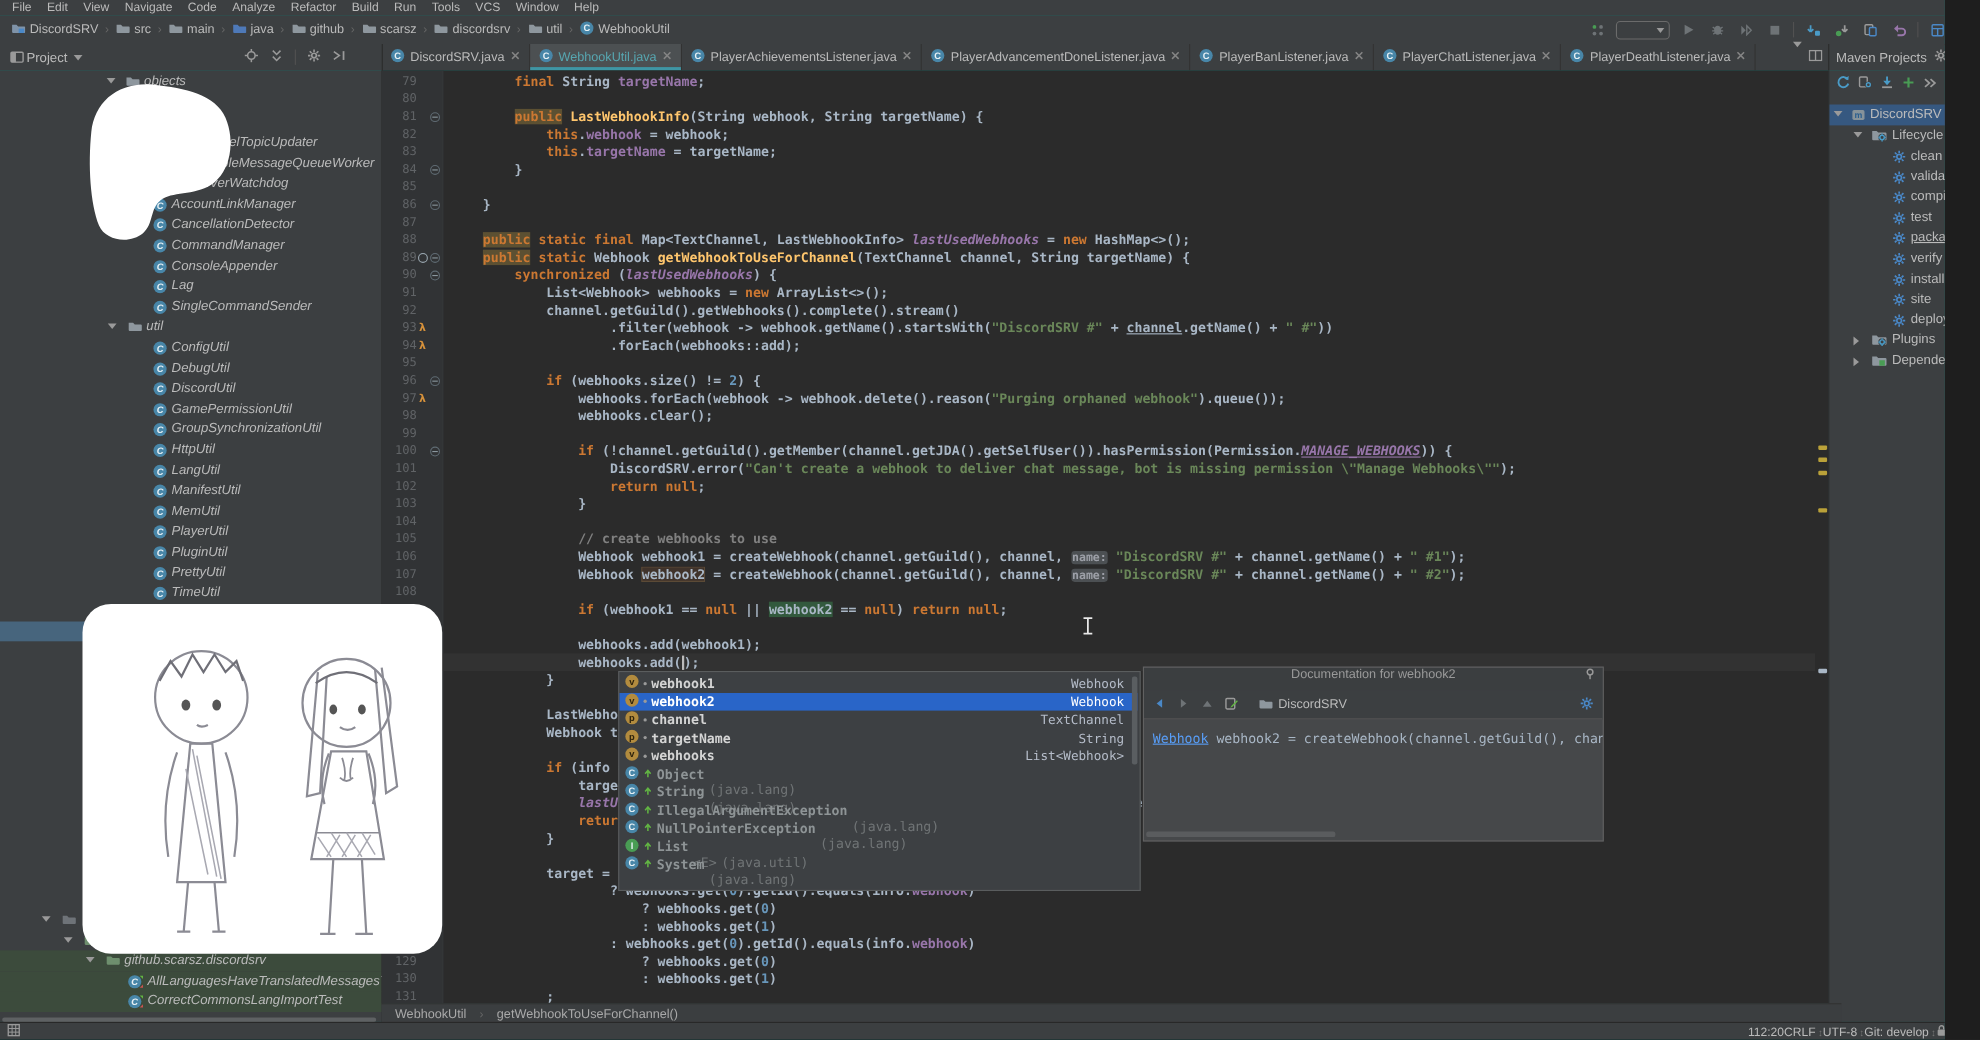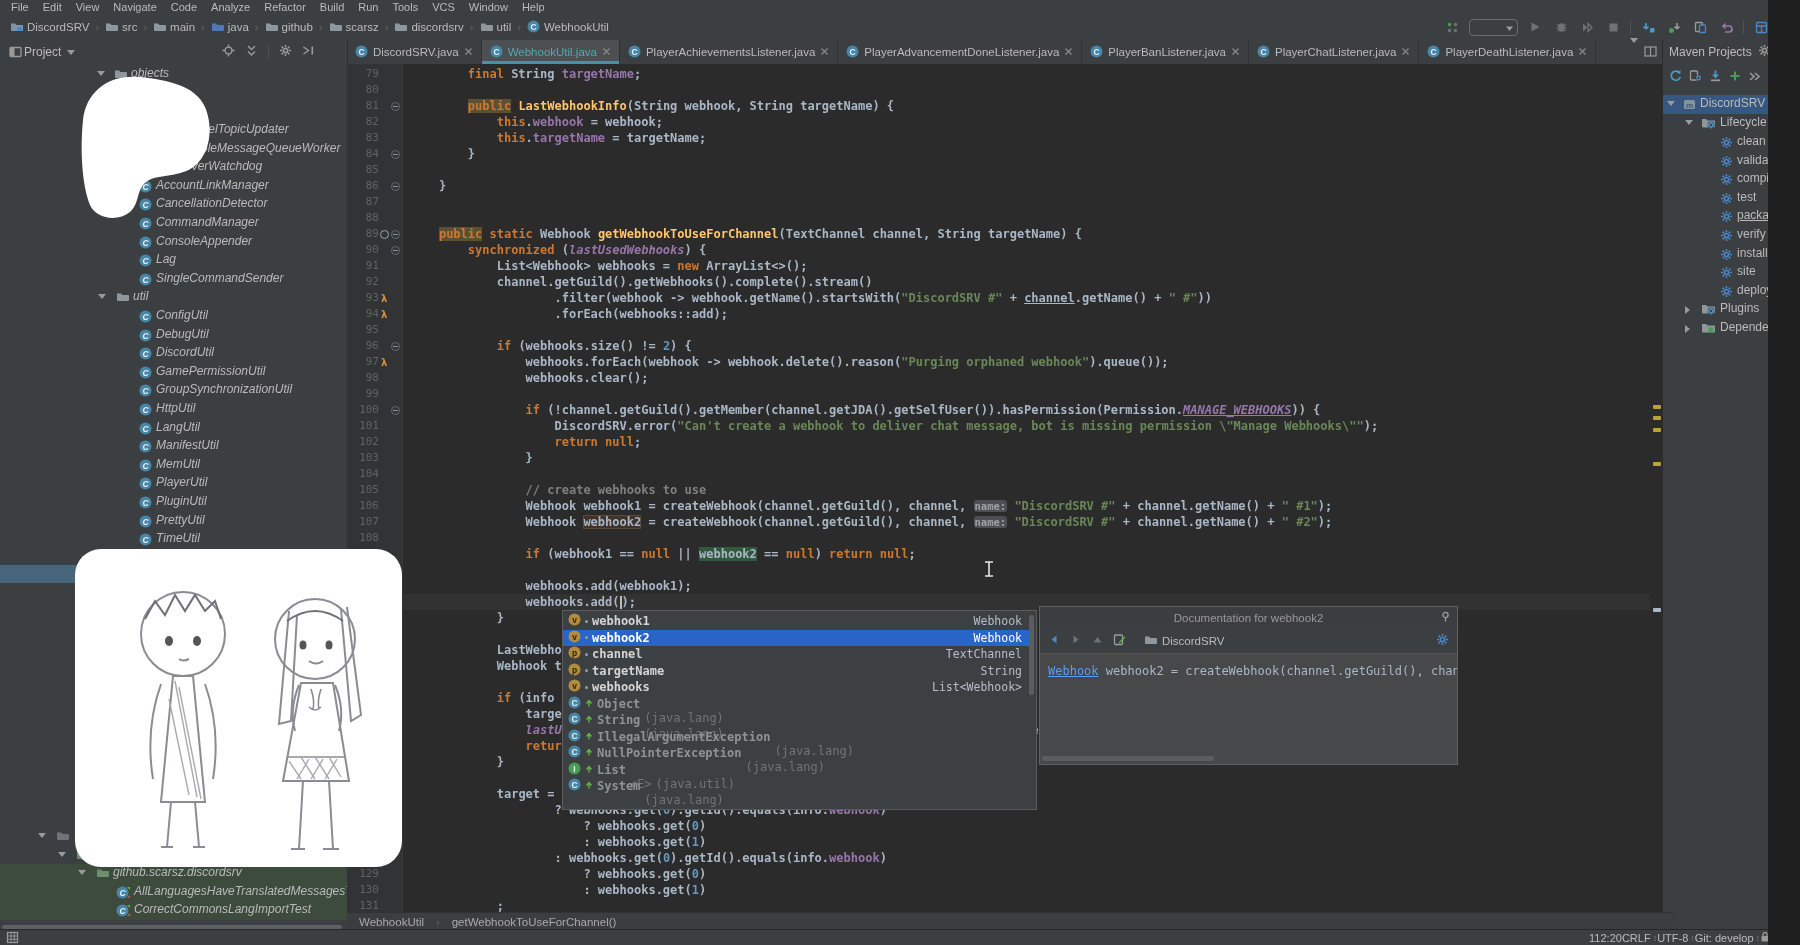--- a/index.html
+++ b/index.html
@@ -84,21 +84,21 @@
   .citem .tail{color:#707476;margin-top:28px;}
   .citem .ctype{position:absolute;right:12px;color:#B5BCC9;font-size:11.5px;}
   .citem.selected{background:#2965C8;color:#FFFFFF;}
   .citem.selected .ctype{color:#FFFFFF;}
   .cdot{width:3px;height:3px;border-radius:50%;background:#9A9A9A;}
   #chint{position:absolute;left:0;bottom:0;width:473px;height:16px;background:#3B3E40;border-top:1px solid #55585A;
          display:flex;align-items:center;justify-content:space-between;padding:0 6px;font-size:10.5px;color:#8A8A8A;box-sizing:border-box;}
   #chint .pi{color:#CE8E6B;font-size:12px;}
   #cscroll{position:absolute;right:2px;top:4px;width:5px;height:80px;background:#5A5E61;border-radius:2px;}
   #docpopup{left:1039px;top:606px;width:417px;height:157px;background:#46484A;border:1px solid #616161;z-index:40;overflow:hidden;}
-  #doc-title{height:21px;background:#3B3E40;display:flex;align-items:center;justify-content:center;
+  #doc-title{height:21px;background:#3B3E40;display:flex;align-items:flex-start;justify-content:center;
              font-size:11.5px;color:#999;position:relative;}
   #doc-toolbar{height:25px;background:#3C3F41;border-bottom:1px solid #555;display:flex;align-items:center;
                gap:10px;padding-left:8px;font-size:11.5px;position:relative;}
   #doc-content{padding:10px 8px;font-family:"DejaVu Sans Mono",monospace;font-size:12px;color:#A9B7C6;white-space:nowrap;}
   .link{color:#589DF6;text-decoration:underline;}
   #doc-hscroll{position:absolute;left:2px;bottom:3px;width:172px;height:5px;background:#5A5C5E;border-radius:2px;}
   
   #blob-overlay{left:0;top:0;z-index:30;}
   #sketch-overlay{left:75px;top:549px;width:327px;height:318px;background:#FFFFFF;border-radius:26px;z-index:30;}
   #ibeam{left:983px;top:560px;z-index:50;}
@@ -671,21 +671,21 @@
     <div id="code-lines">
         <div class="cl" style="top: 2px;"><span class="ln">79</span><span class="ct">        <span class="k">final</span><span class="d"> String </span><span class="f">targetName</span><span class="d">;</span></span></div>
         <div class="cl" style="top: 18px;"><span class="ln">80</span><span class="ct"></span></div>
         <div class="cl" style="top: 34px;"><span class="ln">81</span><span class="gut fold"></span><span class="ct">        <span class="khl">public</span><span class="d"> </span><span class="m">LastWebhookInfo</span><span class="d">(String webhook, String targetName) {</span></span></div>
         <div class="cl" style="top: 50px;"><span class="ln">82</span><span class="ct">            <span class="k">this</span><span class="d">.</span><span class="f">webhook</span><span class="d"> = webhook;</span></span></div>
         <div class="cl" style="top: 66px;"><span class="ln">83</span><span class="ct">            <span class="k">this</span><span class="d">.</span><span class="f">targetName</span><span class="d"> = targetName;</span></span></div>
         <div class="cl" style="top: 82px;"><span class="ln">84</span><span class="gut fold"></span><span class="ct">        <span class="d">}</span></span></div>
         <div class="cl" style="top: 98px;"><span class="ln">85</span><span class="ct"></span></div>
         <div class="cl" style="top: 114px;"><span class="ln">86</span><span class="gut fold"></span><span class="ct">    <span class="d">}</span></span></div>
         <div class="cl" style="top: 130px;"><span class="ln">87</span><span class="ct"></span></div>
-        <div class="cl" style="top: 146px;"><span class="ln">88</span></div>
+        <div class="cl" style="top: 146px;"><span class="ln">88</span><span class="ct">    <span class="khl">public</span><span class="k"> static final</span><span class="d"> Map&lt;TextChannel, LastWebhookInfo&gt; </span><span class="sf">lastUsedWebhooks</span><span class="d"> = </span><span class="k">new</span><span class="d"> HashMap&lt;&gt;();</span></span></div>
         <div class="cl" style="top: 162px;"><span class="ln">89</span><span class="gut ring"></span><span class="gut fold"></span><span class="ct">    <span class="khl">public</span><span class="k"> static</span><span class="d"> Webhook </span><span class="m">getWebhookToUseForChannel</span><span class="d">(TextChannel channel, String targetName) {</span></span></div>
         <div class="cl" style="top: 178px;"><span class="ln">90</span><span class="gut fold"></span><span class="ct">        <span class="k">synchronized</span><span class="d"> (</span><span class="sf">lastUsedWebhooks</span><span class="d">) {</span></span></div>
         <div class="cl" style="top: 194px;"><span class="ln">91</span><span class="ct">            <span class="d">List&lt;Webhook&gt; webhooks = </span><span class="k">new</span><span class="d"> ArrayList&lt;&gt;();</span></span></div>
         <div class="cl" style="top: 210px;"><span class="ln">92</span><span class="ct">            <span class="d">channel.getGuild().getWebhooks().complete().stream()</span></span></div>
         <div class="cl" style="top: 226px;"><span class="ln">93</span><span class="gut lambda">λ</span><span class="ct">                    <span class="d">.filter(webhook -&gt; webhook.getName().startsWith(</span><span class="s">"DiscordSRV #"</span><span class="d"> + </span><span class="du">channel</span><span class="d">.getName() + </span><span class="s">" #"</span><span class="d">))</span></span></div>
         <div class="cl" style="top: 242px;"><span class="ln">94</span><span class="gut lambda">λ</span><span class="ct">                    <span class="d">.forEach(webhooks::add);</span></span></div>
         <div class="cl" style="top: 258px;"><span class="ln">95</span><span class="ct"></span></div>
         <div class="cl" style="top: 274px;"><span class="ln">96</span><span class="gut fold"></span><span class="ct">            <span class="k">if</span><span class="d"> (webhooks.size() != </span><span class="num">2</span><span class="d">) {</span></span></div>
         <div class="cl" style="top: 290px;"><span class="ln">97</span><span class="gut lambda">λ</span><span class="ct">                <span class="d">webhooks.forEach(webhook -&gt; webhook.delete().reason(</span><span class="s">"Purging orphaned webhook"</span><span class="d">).queue());</span></span></div>
         <div class="cl" style="top: 306px;"><span class="ln">98</span><span class="ct">                <span class="d">webhooks.clear();</span></span></div>

